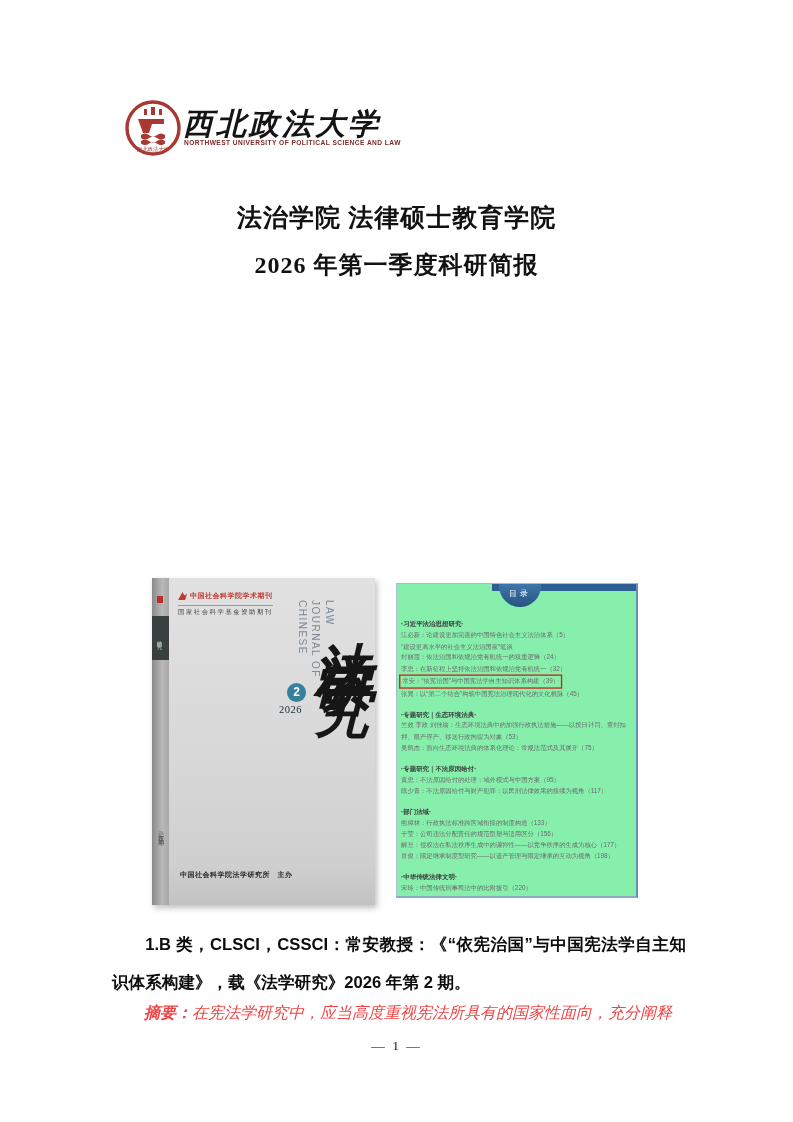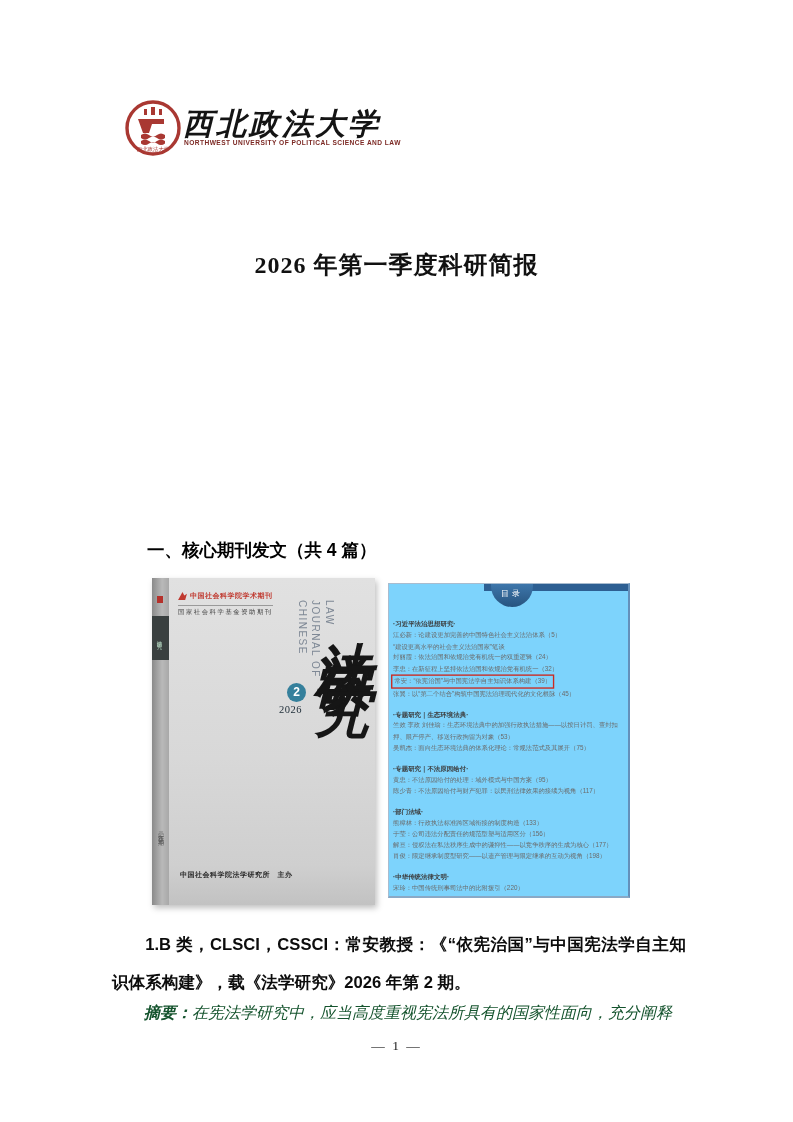--- a/index.html
+++ b/index.html
@@ -79,22 +79,22 @@
   .issue-circle { position:absolute; left:118px; top:105px; width:19px; height:19px;
     border-radius:50%; background:#35809c; color:#fff; text-align:center;
     font-size:12px; line-height:19px; font-weight:bold;
     font-family:"Liberation Sans",sans-serif; }
   .issue-year { position:absolute; left:110px; top:126px; width:36px; 
     font-size:10.5px; color:#1c2b36; letter-spacing:0.5px; }
   .organizer { position:absolute; left:11px; bottom:25px; font-size:7px; color:#2c2c2c;
     letter-spacing:0.5px; font-weight:bold; white-space:nowrap; }
 
   
-  .toc { position:absolute; left:388px; top:583px; width:242px; height:315px;
-    background:#7dd3fc; border:1px solid #a9bccf; border-right:2px solid #6490ba;
+  .toc { position:absolute; left:396px; top:583px; width:242px; height:315px;
+    background:#86efac; border:1px solid #a9bccf; border-right:2px solid #6490ba;
     border-bottom:2px solid #8aa9c6; overflow:hidden; }
   .toc-bar { position:absolute; left:95px; right:0; top:0; height:7px; background:#2d5f92; }
   .toc-badge { position:absolute; left:102px; top:0; width:42px; height:23px;
     border-radius:0 0 22px 22px; background:linear-gradient(180deg,#3d76ab,#27547f);
     color:#fff; text-align:center; font-size:8px; line-height:20px; letter-spacing:3px;
     font-family:"Liberation Sans",sans-serif; }
   .toc-inner { position:absolute; left:0; top:0; width:356px;
     transform:scale(0.68); transform-origin:0 0;
     padding:50px 8px 0 6px;
     font-family:"Liberation Sans","DejaVu Sans",sans-serif; }
@@ -105,21 +105,21 @@
 
   
   .pub-entry {
     position:absolute; left:112px; top:926px; width:574px;
     font-size:16.6px; font-weight:bold; line-height:37.5px; text-indent:2em;
     font-family:Liberation Sans, sans-serif; color:#0c0c0c;
     text-align:justify;
   }
   .abstract {
     position:absolute; left:112px; top:998px; width:574px;
-    font-size:16px; line-height:29px; text-indent:2em; font-style:italic; color:#14532d;
+    font-size:16px; line-height:29px; text-indent:2em; font-style:italic; color:#ef4444;
   }
   .abstract b { font-weight:bold; }
 
   
   .pageno { position:absolute; left:0; top:1038px; width:100%; text-align:center;
     font-size:13.5px; color:#222; letter-spacing:2px; }
 </style>
 </head>
 <body>
 
@@ -133,24 +133,24 @@
       <rect x="35" y="10" width="3" height="6"></rect>
       <path d="M14 20 h26 v5 h-12 l-3 9 h-6 z"></path>
       <path d="M17 36 q4 -3 8 0 q4 3 8 0 q4 -3 8 0 v3 q-4 3 -8 0 q-4 -3 -8 0 q-4 3 -8 0 z"></path>
       <path d="M17 42 q4 -3 8 0 q4 3 8 0 q4 -3 8 0 v2.6 q-4 3 -8 0 q-4 -3 -8 0 q-4 3 -8 0 z"></path>
     </g>
     <text x="29" y="51.5" text-anchor="middle" font-size="5.4" fill="#a93832">西北政法大学</text>
   </svg>
   <div class="logo-cn">西北政法大学</div>
   <div class="logo-en">NORTHWEST UNIVERSITY OF POLITICAL SCIENCE AND LAW</div>
 
+  <div class="title1">法治学院 法律硕士教育学院</div>
   <div class="title2">2026 年第一季度科研简报</div>
 
 
-  <div class="sec-heading">一、核心期刊发文（共 4 篇）</div>
 
   <div class="cover">
     <div class="cover-spine">
       <div class="spine-mark"></div>
       <div class="spine-block">
         <span>法学研究</span>
       </div>
       <div class="spine-issue">二〇二六年 第二期</div>
     </div>
     <div class="cover-body">

